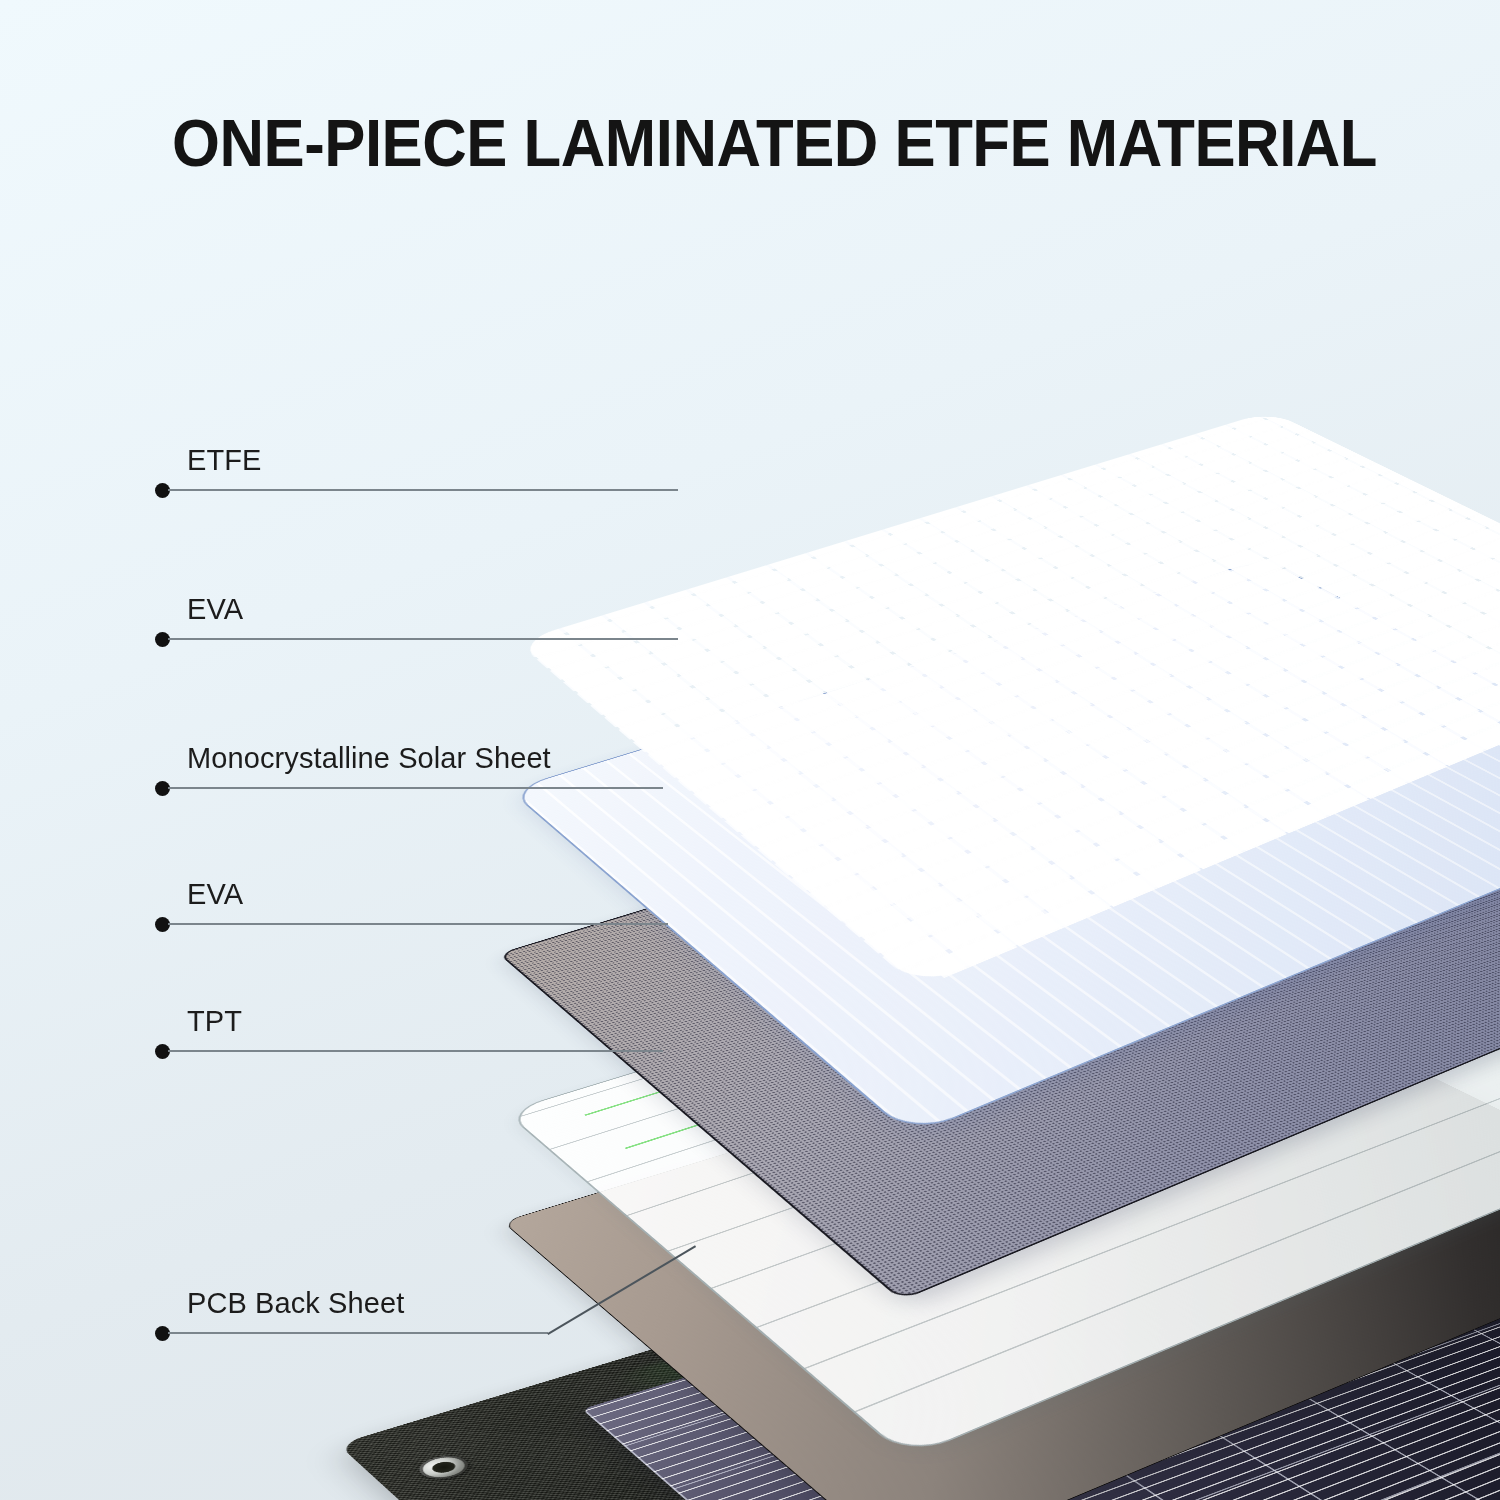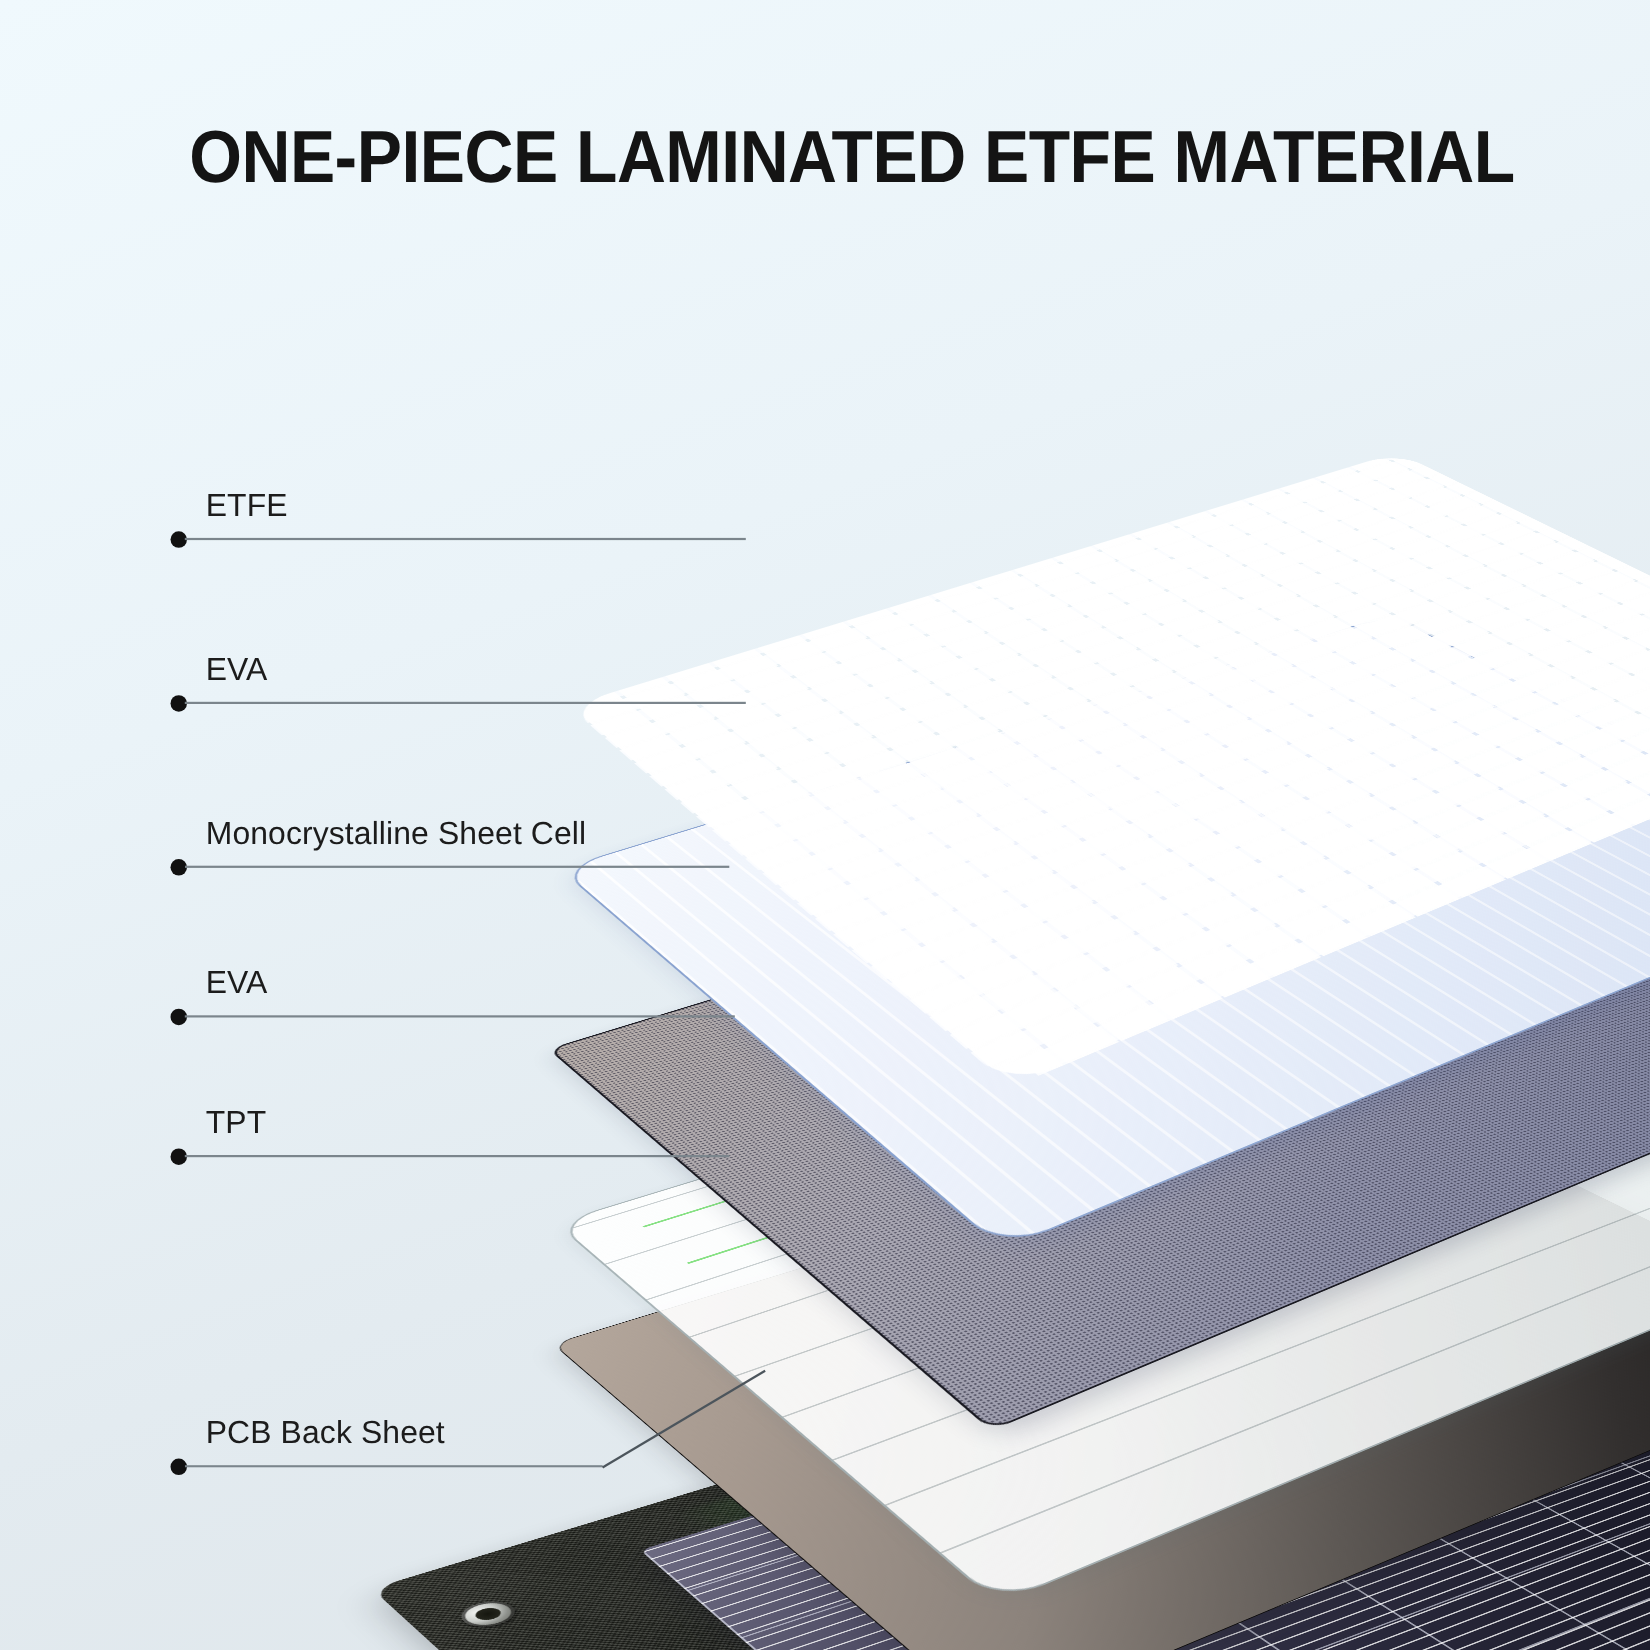--- a/index.html
+++ b/index.html
@@ -256,21 +256,21 @@
       <div class="ctext">ETFE</div>
     </div>
     <div class="callout" style="left: 155px; top: 640px;">
       <div class="cdot"></div>
       <div class="cline" style="width: 510px;"></div>
       <div class="ctext">EVA</div>
     </div>
     <div class="callout" style="left: 155px; top: 789px;">
       <div class="cdot"></div>
       <div class="cline" style="width: 495px;"></div>
-      <div class="ctext">Monocrystalline Sheet Cell</div>
+      <div class="ctext">Monocrystalline Solar Sheet</div>
     </div>
     <div class="callout" style="left: 155px; top: 925px;">
       <div class="cdot"></div>
       <div class="cline" style="width: 500px;"></div>
       <div class="ctext">EVA</div>
     </div>
     <div class="callout" style="left: 155px; top: 1052px;">
       <div class="cdot"></div>
       <div class="cline" style="width: 495px;"></div>
       <div class="ctext">TPT</div>

